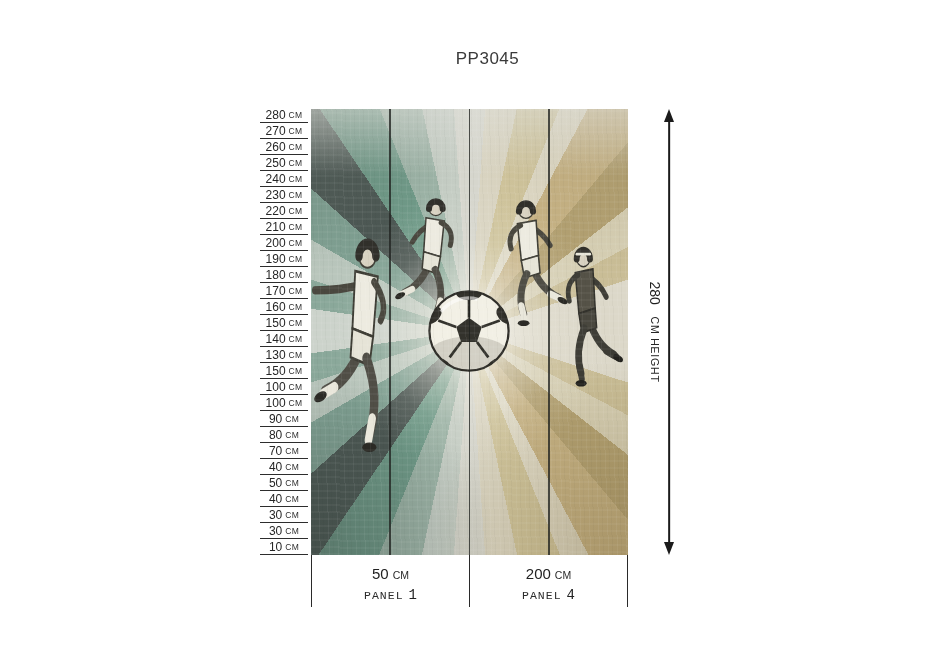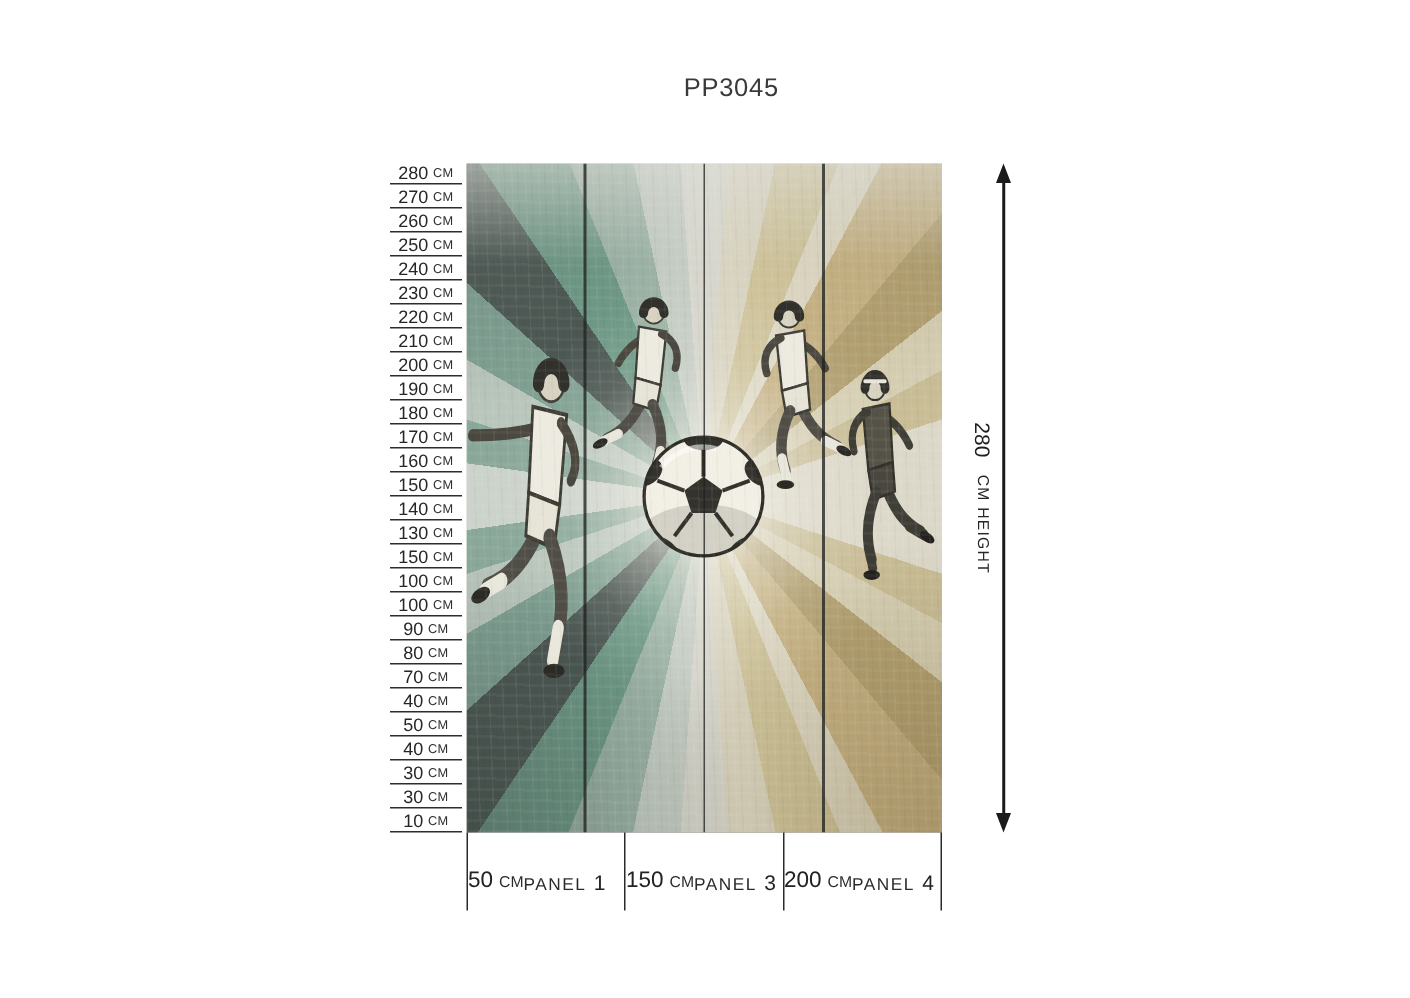--- a/index.html
+++ b/index.html
@@ -78,28 +78,28 @@
   .panel-line.l2 { left:calc(50% - 0.8px); }
   .panel-line.l3 { left:calc(75% - 0.8px); }
 
   
   .panel-labels {
     position:absolute; left:311px; top:555px; width:317px; height:52px;
     display:flex;
   }
   .panel-cell {
     flex:1; box-sizing:border-box; border-left:1.6px solid #2a2a2a;
-    display:flex; align-items:center; padding-top:11px;
+    display:flex; flex-direction:column; align-items:center; padding-top:11px;
     white-space:nowrap;
   }
   .panel-cell:last-child { border-right:1.6px solid #2a2a2a; }
   .pw { line-height:1; }
   .pwv { font-size:15px; color:#222; }
   .pwu { font-size:10.5px; color:#2b2b2b; margin-left:4px; }
-  .pn { line-height:1; margin-top:5px; }
+  .pn { line-height:1; margin-top:5px;font-family:Liberation Mono, monospace; }
   .pnw { font-size:11.5px; letter-spacing:1px; color:#2b2b2b; }
   .pnn { font-size:14px; color:#222; margin-left:5px; }
 
   
   .height-indicator { position:absolute; left:662px; top:109px; width:14px; height:446px; }
   .arrow-line {
     position:absolute; left:50%; top:7px; bottom:7px; width:1.7px;
     transform:translateX(-50%); background:#1b1b1b;
   }
   .arrow-head { position:absolute; left:50%; transform:translateX(-50%); width:0; height:0;
@@ -343,24 +343,20 @@
     <div class="panel-line l2"></div>
     <div class="panel-line l3"></div>
   </div>
 
   <div class="panel-labels">
       <div class="panel-cell">
         <div class="pw"><span class="pwv">50</span><span class="pwu">CM</span></div>
         <div class="pn"><span class="pnw">PANEL</span><span class="pnn">1</span></div>
       </div>
       <div class="panel-cell">
-        <div class="pw"><span class="pwv">150</span><span class="pwu">CM</span></div>
-        <div class="pn"><span class="pnw">PANEL</span><span class="pnn">3</span></div>
-      </div>
-      <div class="panel-cell">
         <div class="pw"><span class="pwv">200</span><span class="pwu">CM</span></div>
         <div class="pn"><span class="pnw">PANEL</span><span class="pnn">4</span></div>
       </div>
     </div>
 
   <div class="height-indicator">
     <div class="arrow-head top"></div>
     <div class="arrow-line"></div>
     <div class="arrow-head bottom"></div>
     <div class="height-label">

